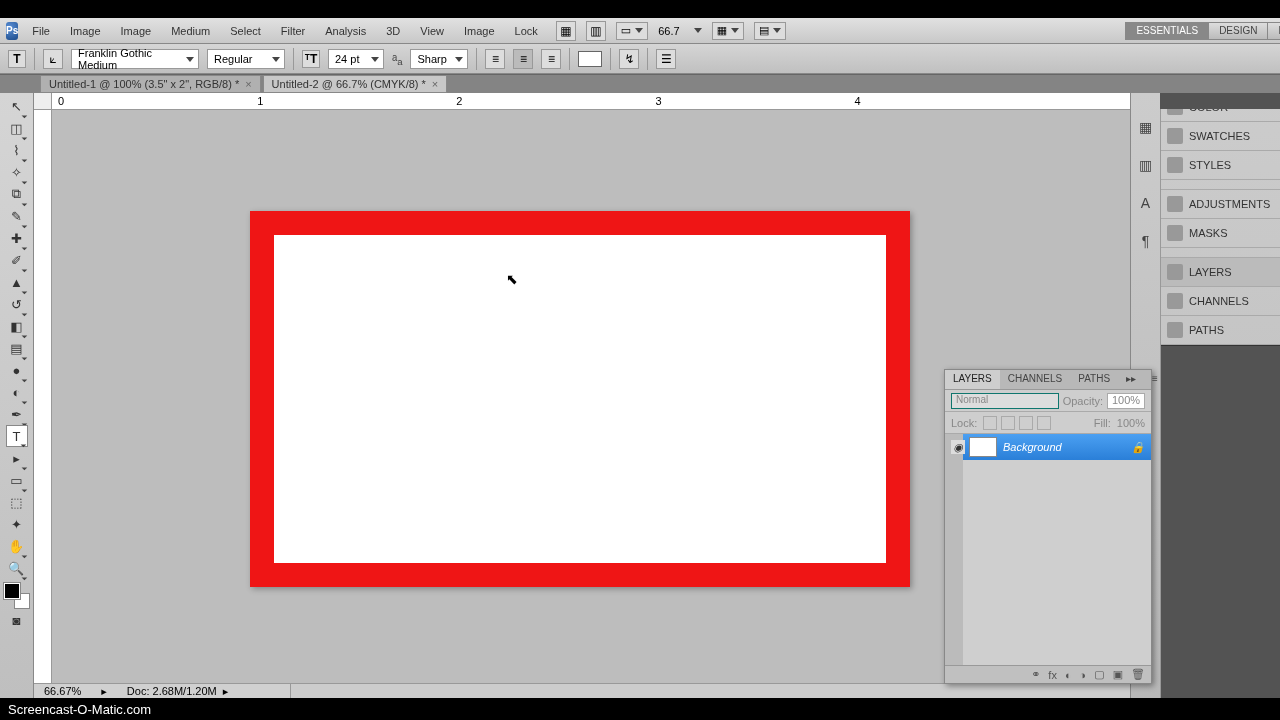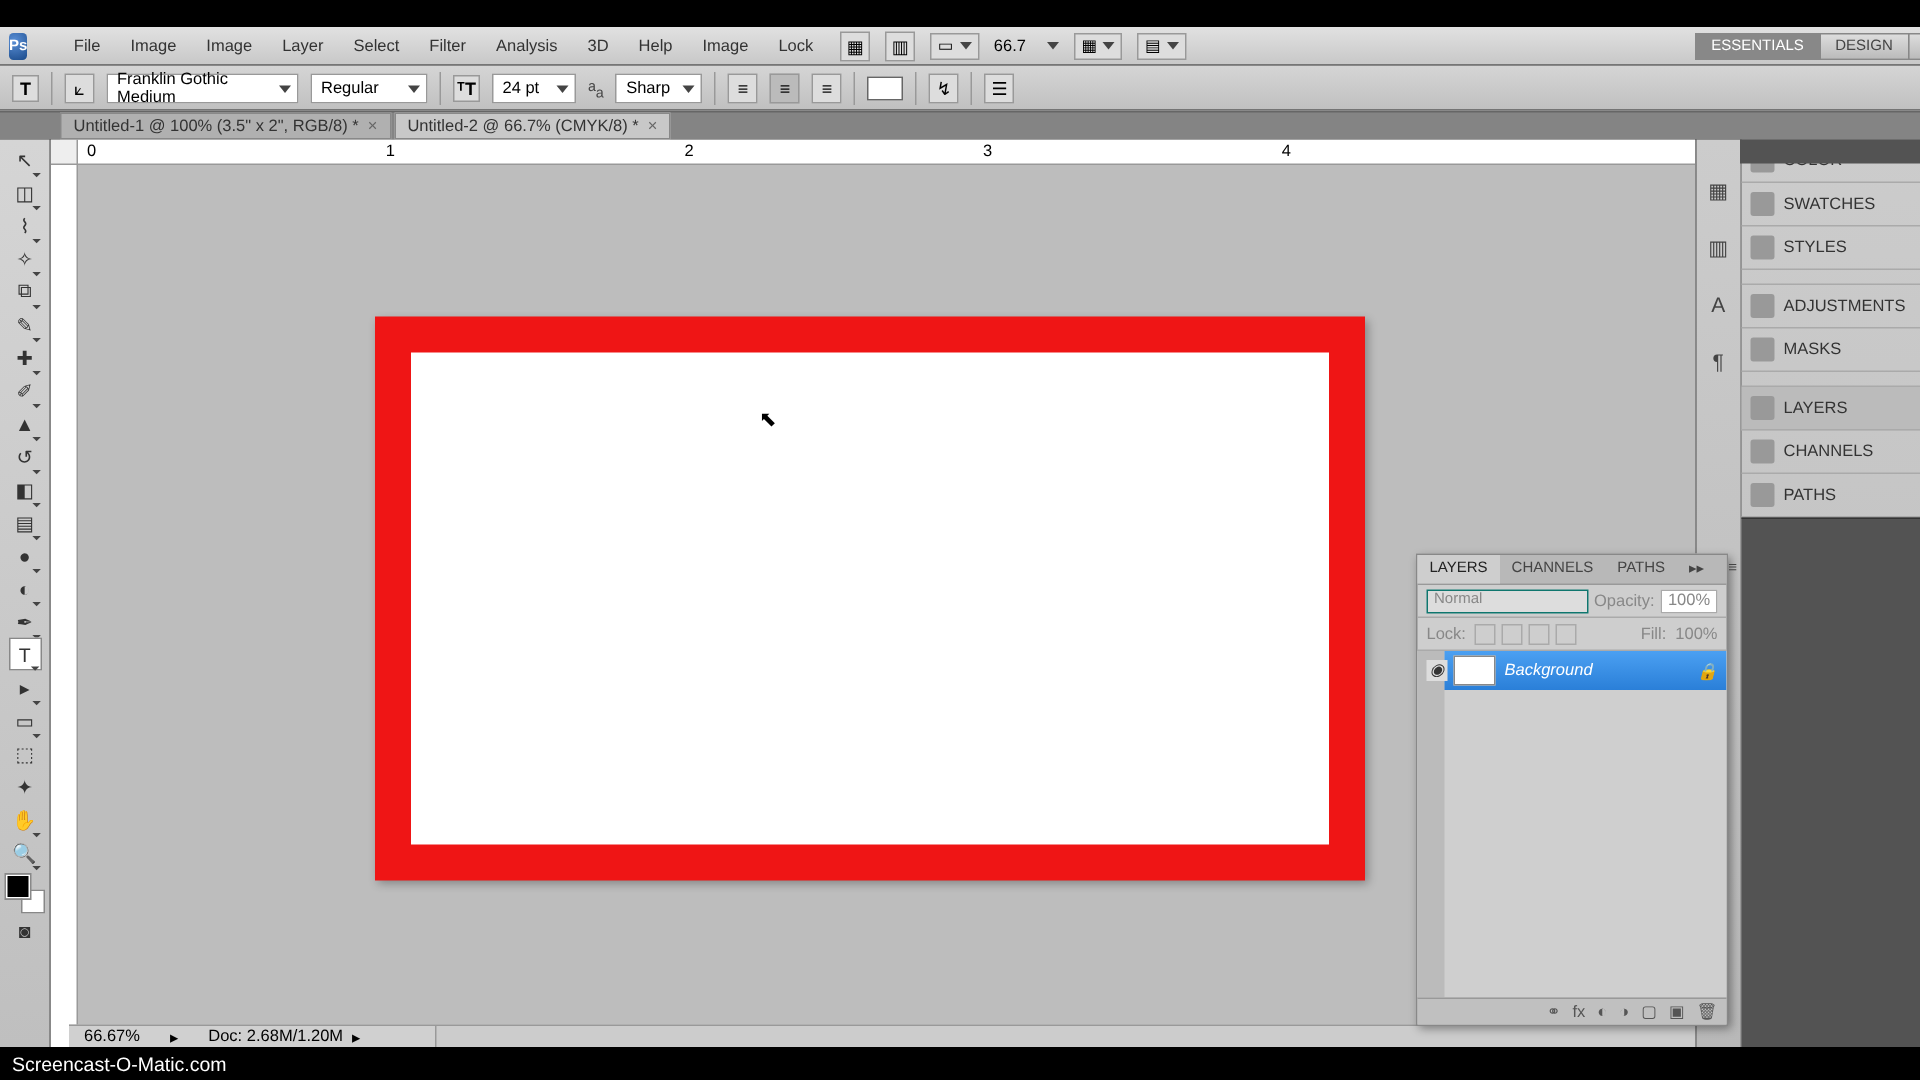--- a/index.html
+++ b/index.html
@@ -1,19 +1,19 @@
 <!DOCTYPE html>
 <html><head>
 <meta charset="utf-8">
 <style>
 * { margin:0; padding:0; box-sizing:border-box; font-family:Tahoma,Arial,sans-serif; font-size:11px; }
 body { background:#000; overflow:hidden; width:1280px; height:720px; }
 .titlebar { height:18px; background:#000; }
 .menubar { height:26px; background:linear-gradient(#e1e1e1,#c8c8c8); display:flex; align-items:center; padding:0 6px; border-bottom:1px solid #888; }
-.ps-logo { width:20px; height:18px; margin-right:21px; background:radial-gradient(circle at 30% 30%,#5a8fd6,#1a4a8a); border-radius:3px; color:#fff; text-align:center; line-height:18px; font-weight:bold; font-size:10px; }
+.ps-logo { width:20px; height:18px; margin-right:4px; background:radial-gradient(circle at 30% 30%,#5a8fd6,#1a4a8a); border-radius:3px; color:#fff; text-align:center; line-height:18px; font-weight:bold; font-size:10px; }
 .menubar .menu-item { padding:0 10px; color:#333; cursor:default; }
 .menubar .spacer { flex:1 0 340px; }
 .ws-btn { height:18px; padding:0 10px; display:inline-flex; align-items:center; font-size:10px; background:linear-gradient(#ddd,#bbb); border:1px solid #888; color:#444; margin-left:-1px; }
 .ws-btn.active { background:#888; color:#fff; }
 .rt-ctrl { display:flex; align-items:center; margin-left:8px; gap:10px; }
 .dd { display:inline-flex; align-items:center; border:1px solid #999; height:18px; padding:0 4px; background:#ddd; }
 .tri { width:0; height:0; border-left:4px solid transparent; border-right:4px solid transparent; border-top:5px solid #444; margin-left:4px; }
 .optbar { height:30px; background:linear-gradient(#d5d5d5,#c0c0c0); display:flex; align-items:center; padding:0 8px; border-bottom:1px solid #888; gap:8px; }
 .optbar .sel { height:20px; border:1px solid #999; background:#fff; padding:0 18px 0 6px; display:flex; align-items:center; position:relative; }
 .optbar .sel::after { content:""; position:absolute; right:4px; top:7px; border-left:4px solid transparent; border-right:4px solid transparent; border-top:5px solid #444; }
@@ -34,21 +34,21 @@
 .swatches .fg { position:absolute; width:16px; height:16px; background:#000; border:1px solid #fff; outline:1px solid #888; left:0; top:0; z-index:2; }
 .swatches .bg { position:absolute; width:16px; height:16px; background:#fff; border:1px solid #888; right:0; bottom:0; }
 .canvas-area { flex:1; background:#bdbdbd; position:relative; overflow:hidden; }
 .ruler-h { position:absolute; left:18px; right:0; top:0; height:17px; background:#fff; border-bottom:1px solid #999; font-size:9px; }
 .ruler-v { position:absolute; left:0; top:17px; bottom:0; width:18px; background:#fff; border-right:1px solid #999; }
 .ruler-corner { position:absolute; left:0; top:0; width:18px; height:17px; background:#eee; border-right:1px solid #999; border-bottom:1px solid #999; }
 .doc { position:absolute; left:216px; top:118px; width:660px; height:376px; background:#ef1515; box-shadow:2px 2px 6px rgba(0,0,0,.3); }
 .doc-inner { position:absolute; left:24px; top:24px; right:24px; bottom:24px; background:#fff; }
 .cursor { position:absolute; left:472px; top:178px; font-size:14px; color:#000; }
 .rick-h { display:flex; position:absolute; left:6px; top:2px; gap:193px; }
-.status { position:absolute; left:12px; right:0; bottom:0; height:15px; background:#d0d0d0; border-top:1px solid #999; font-size:10px; padding-left:10px; display:flex; align-items:center; overflow:hidden; }
+.status { position:absolute; left:0; right:0; bottom:0; height:15px; background:#d0d0d0; border-top:1px solid #999; font-size:10px; padding-left:10px; display:flex; align-items:center; overflow:hidden; }
 .status .scroll { position:absolute; right:0; bottom:0; height:14px; width:840px; background:#ccc; border-left:1px solid #999; }
 .rpanel-col { width:30px; background:linear-gradient(#ccc,#b8b8b8); display:flex; flex-direction:column; align-items:center; padding-top:24px; gap:18px; border-left:1px solid #888; }
 .rpanel-col div { width:20px; height:20px; font-size:14px; display:flex; align-items:center; justify-content:center; color:#444; }
 .rpanel2 { width:120px; background:linear-gradient(#ccc,#bcbcbc); display:flex; flex-direction:column; border-left:1px solid #999; }
 .r-section { padding:6px 6px; display:flex; align-items:center; gap:6px; font-size:10px; color:#333; border-bottom:1px solid #aaa; }
 .r-section .icon { width:16px; height:16px; background:#999; border-radius:2px; }
 .layers-float { position:absolute; right:128px; top:276px; width:208px; height:315px; background:#cecece; border:1px solid #888; box-shadow:2px 2px 6px rgba(0,0,0,.4); display:flex; flex-direction:column; }
 .lf-tabs { height:20px; display:flex; border-bottom:1px solid #999; background:#b8b8b8; }
 .lf-tab { padding:3px 8px; font-size:10px; color:#444; }
 .lf-tab.active { background:#cecece; color:#222; }
@@ -72,26 +72,26 @@
 </head>
 <body>
 
 <div class="titlebar"></div>
 
 <div class="menubar">
   <div class="ps-logo">Ps</div>
   <span class="menu-item">File</span>
   <span class="menu-item">Image</span>
   <span class="menu-item">Image</span>
-  <span class="menu-item">Layer</span>
+  <span class="menu-item">Medium</span>
   <span class="menu-item">Select</span>
   <span class="menu-item">Filter</span>
   <span class="menu-item">Analysis</span>
   <span class="menu-item">3D</span>
-  <span class="menu-item">Help</span>
+  <span class="menu-item">View</span>
   <span class="menu-item">Image</span>
   <span class="menu-item">Lock</span>
   <div class="rt-ctrl">
     <div class="ic">▦</div>
     <div class="ic">▥</div>
     <span class="dd">▭<span class="tri"></span></span>
     <span>66.7</span>
       <span class="tri"></span>
     <span class="dd">▦<span class="tri"></span></span>
     <span class="dd">▤<span class="tri"></span></span>

